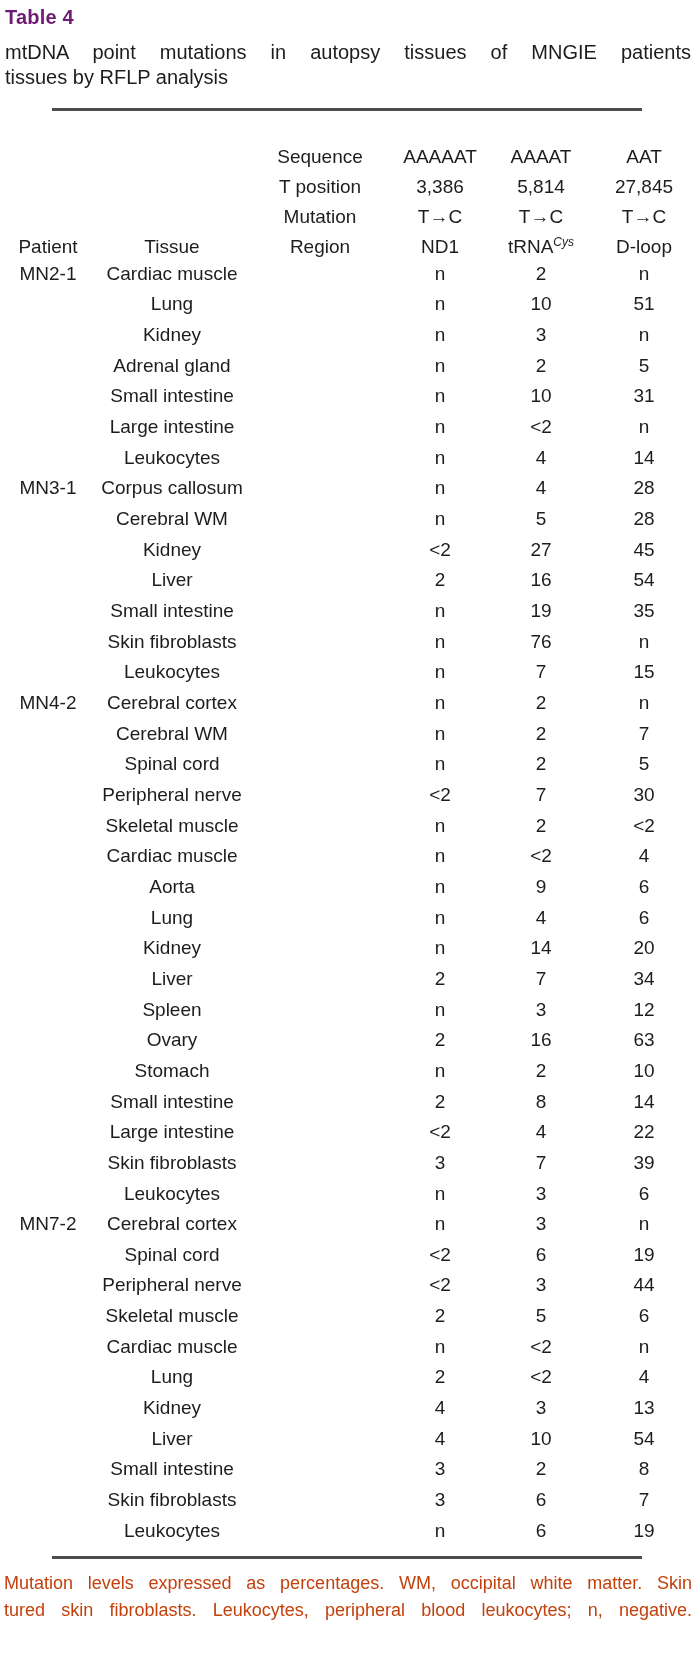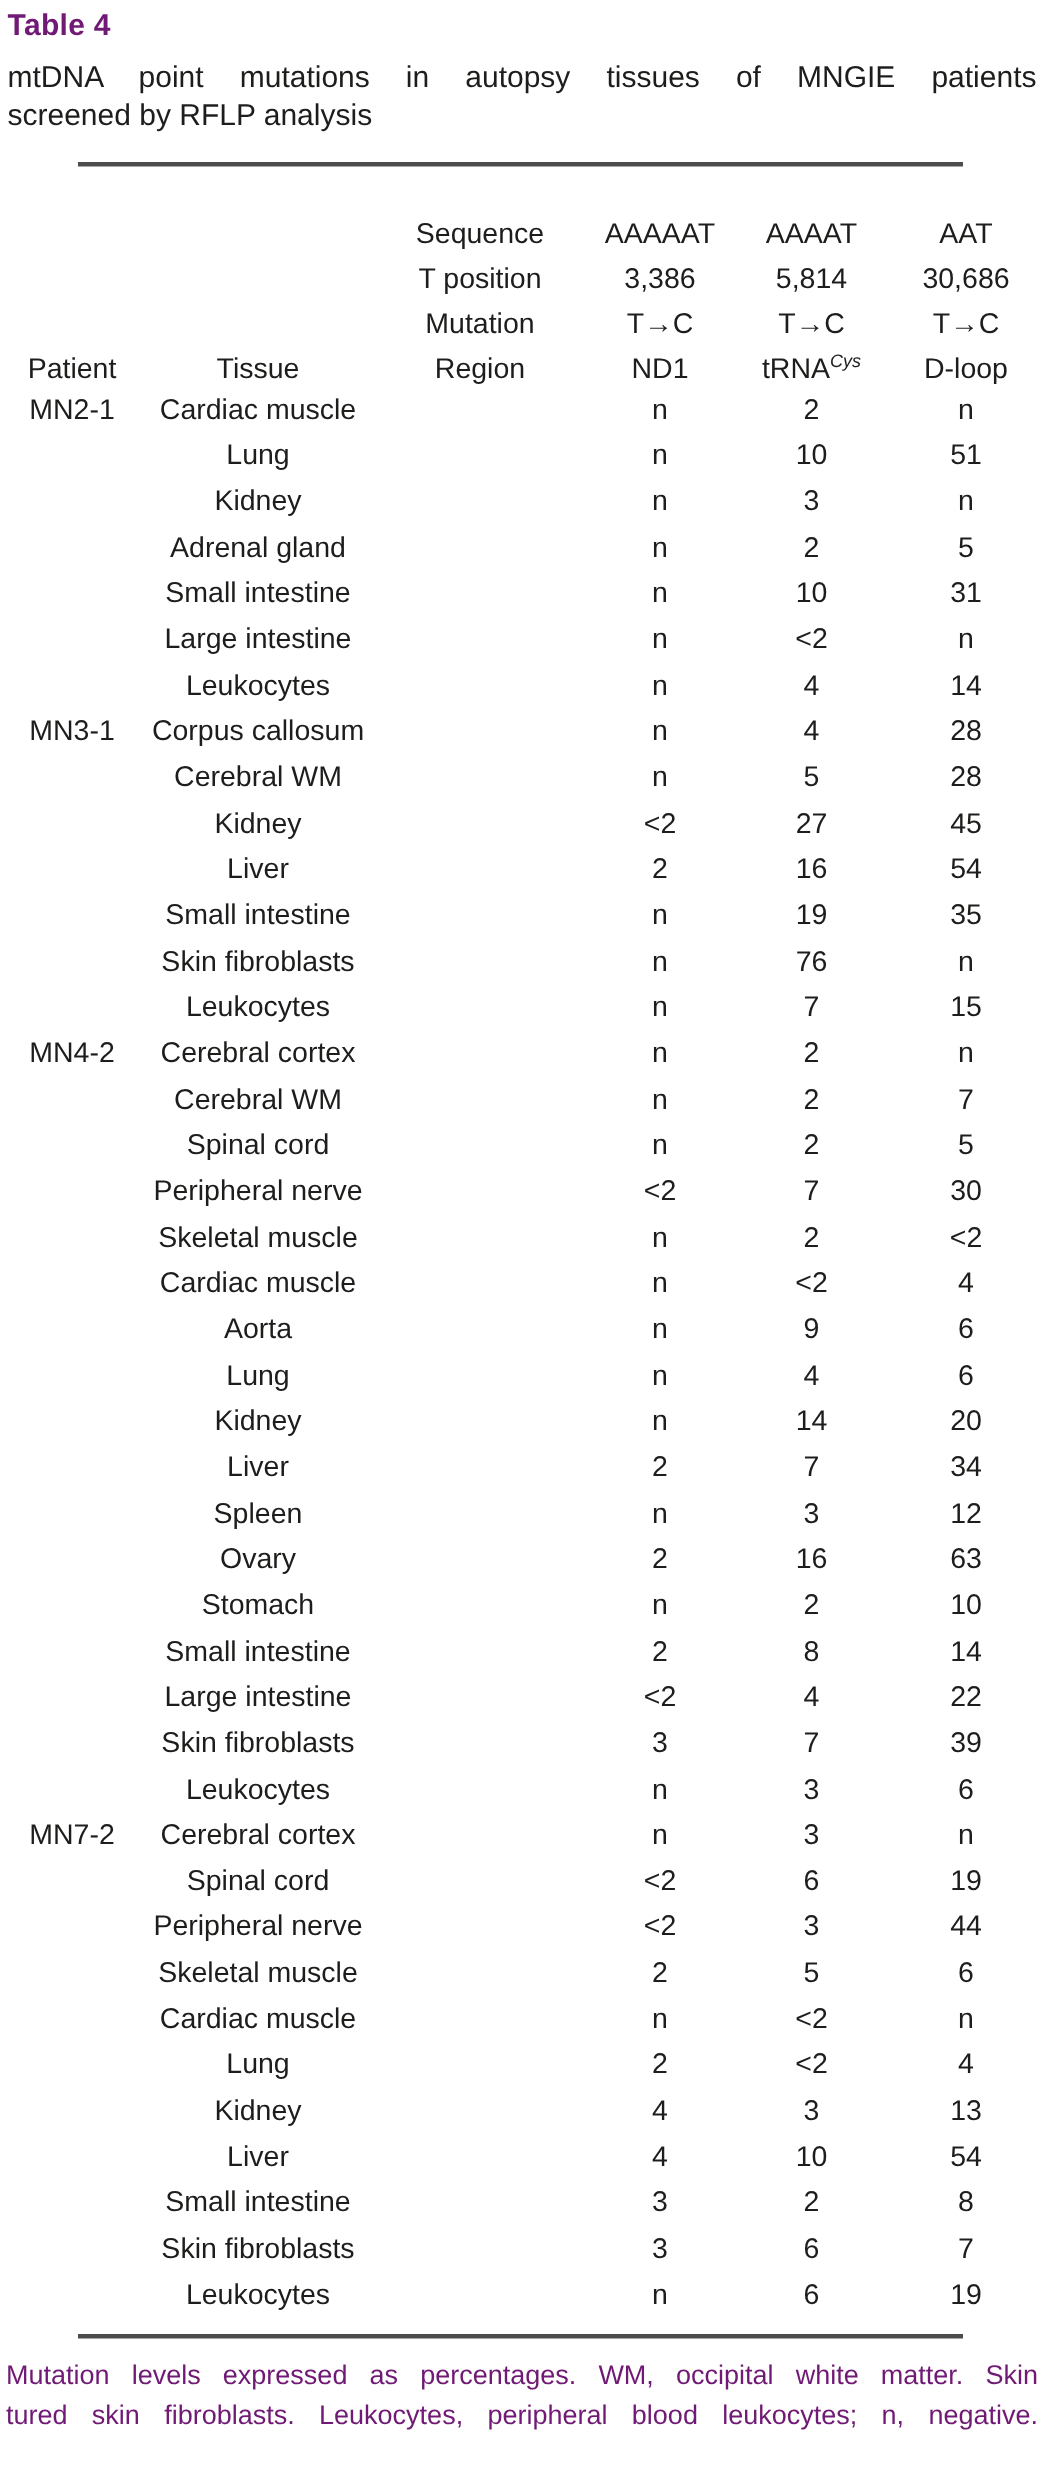--- a/index.html
+++ b/index.html
@@ -82,57 +82,57 @@
     line-height: 0;
   }
   
   #footnote {
     position: absolute;
     top: 1570px;
     left: 4px;
     width: 688px;
     font-size: 18px;
     line-height: 27px;
-    color: #701a75;
+    color: #c2410c;
   }
   #footnote .fline {
     text-align: justify;
     text-align-last: justify;
   }
 </style>
 </head>
 <body>
 
 <div id="page">
 
   <div id="title">Table 4</div>
 
   <div id="subtitle">
     <div class="just-line">mtDNA point mutations in autopsy tissues of MNGIE patients</div>
-    <div class="plain-line">screened by RFLP analysis</div>
+    <div class="plain-line">tissues by RFLP analysis</div>
   </div>
 
   <div id="rule-top" class="rule"></div>
 
   <div id="thead">
     <div class="trow">
       <span class="cell patient"></span>
       <span class="cell"></span>
       <span class="cell">Sequence</span>
       <span class="cell">AAAAAT</span>
       <span class="cell">AAAAT</span>
       <span class="cell">AAT</span>
     </div>
     <div class="trow">
       <span class="cell patient"></span>
       <span class="cell"></span>
       <span class="cell">T position</span>
       <span class="cell">3,386</span>
       <span class="cell">5,814</span>
-      <span class="cell">30,686</span>
+      <span class="cell">27,845</span>
     </div>
     <div class="trow">
       <span class="cell patient"></span>
       <span class="cell"></span>
       <span class="cell">Mutation</span>
       <span class="cell">T→C</span>
       <span class="cell">T→C</span>
       <span class="cell">T→C</span>
     </div>
     <div class="trow">

